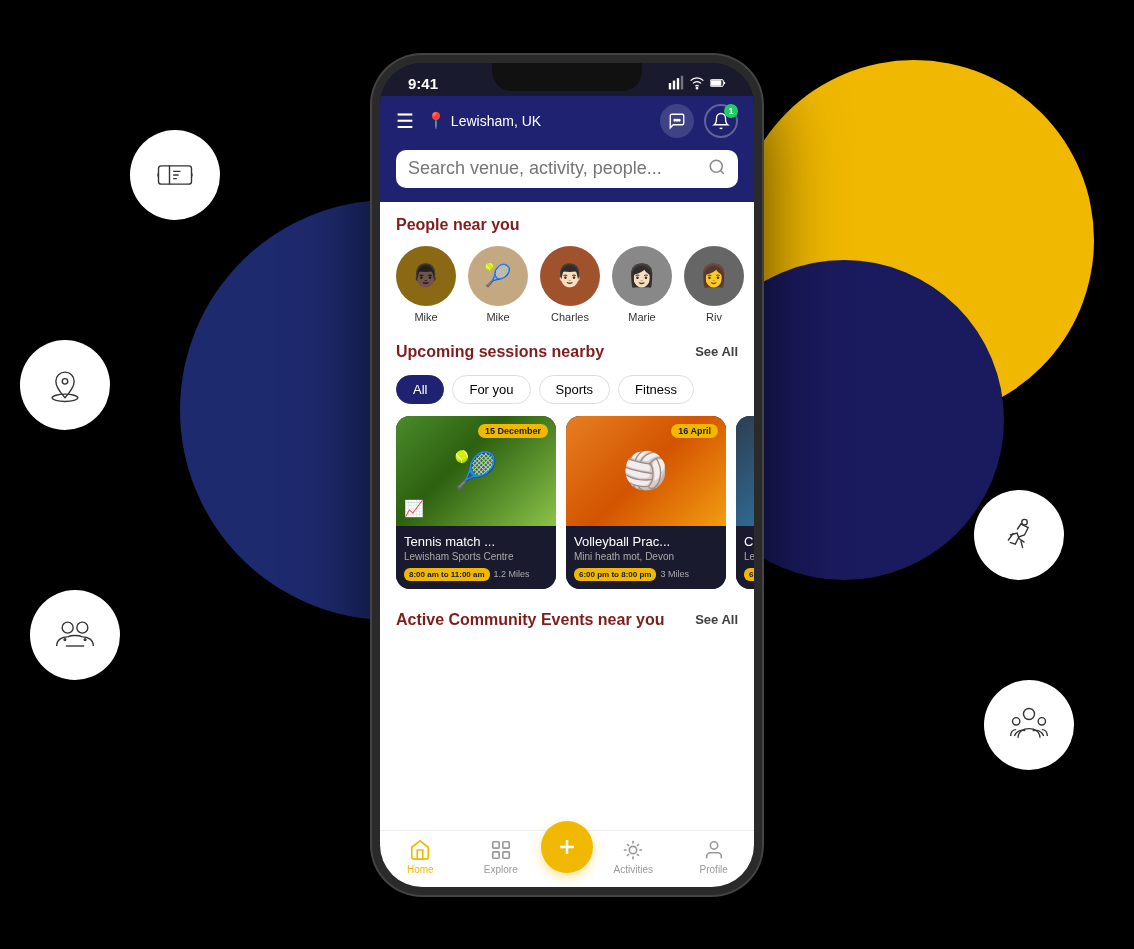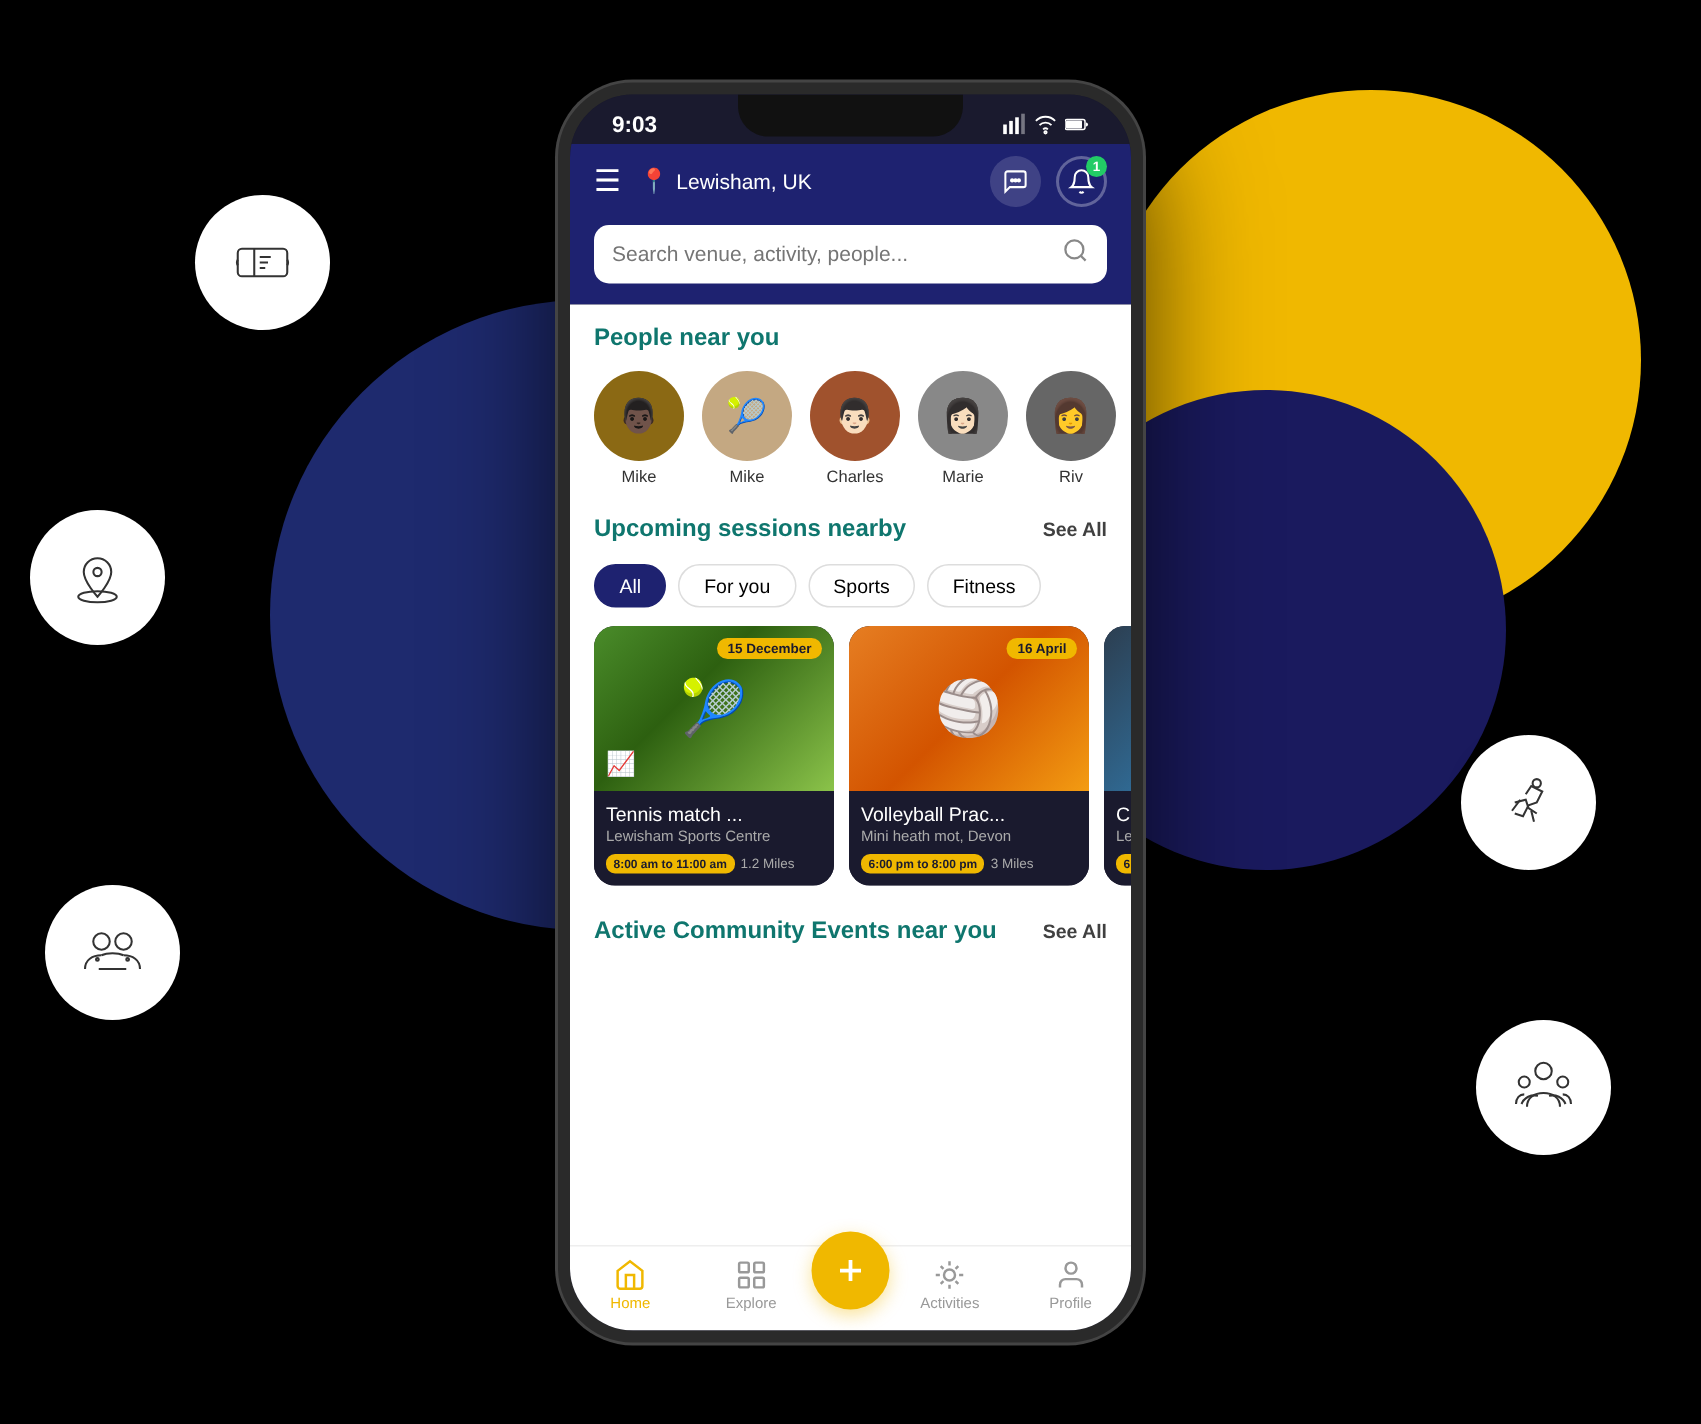--- a/index.html
+++ b/index.html
@@ -176,40 +176,40 @@
       background: white;
       border-radius: 10px;
       display: flex;
       align-items: center;
       padding: 8px 12px;
       gap: 8px;
     }
     .search-bar input {
       border: none; outline: none;
       flex: 1;
-      font-size: 14px;
+      font-size: 18px;
       color: #4d7c0f;
       background: transparent;
     }
     .search-icon svg { width: 18px; height: 18px; stroke: #888; fill: none; stroke-width: 2; }
 
     
     .app-content {
       flex: 1;
       overflow-y: auto;
       background: white;
       scrollbar-width: none;
     }
     .app-content::-webkit-scrollbar { display: none; }
 
     
     .section-title {
       font-size: 16px;
       font-weight: 700;
-      color: #0f766e;
+      color: #7f1d1d;
       padding: 14px 16px 8px;
     }
     .people-row {
       display: flex;
       gap: 12px;
       padding: 4px 16px 12px;
       overflow-x: auto;
       scrollbar-width: none;
     }
     .people-row::-webkit-scrollbar { display: none; }
@@ -480,21 +480,21 @@
     <path d="M44 36c0-4.418-2.686-7-6-7"></path>
     <path d="M20 30c-5-1-10 1-12 6M28 30c5-1 10 1 12 6"></path>
   </svg>
 </div>
 
 <div class="phone-wrapper">
   <div class="phone-frame">
     <div class="notch"></div>
 
     <div class="status-bar">
-      <span class="status-time">9:03</span>
+      <span class="status-time">9:41</span>
       <div class="status-icons">
         <svg viewBox="0 0 20 20">
             <rect x="1" y="10" width="3" height="8" fill="white"></rect>
             <rect x="6" y="7" width="3" height="11" fill="white"></rect>
             <rect x="11" y="4" width="3" height="14" fill="white"></rect>
             <rect x="16" y="1" width="3" height="17" fill="white" opacity="0.4"></rect>
           </svg>
         <svg viewBox="0 0 20 20">
             <path d="M2 7a11 11 0 0116 0M5 10.5a7 7 0 0110 0M8 14a3 3 0 014 0M10 17.5a1 1 0 110-2 1 1 0 010 2z" stroke="white" stroke-width="1.5" fill="none"></path>
           </svg>

